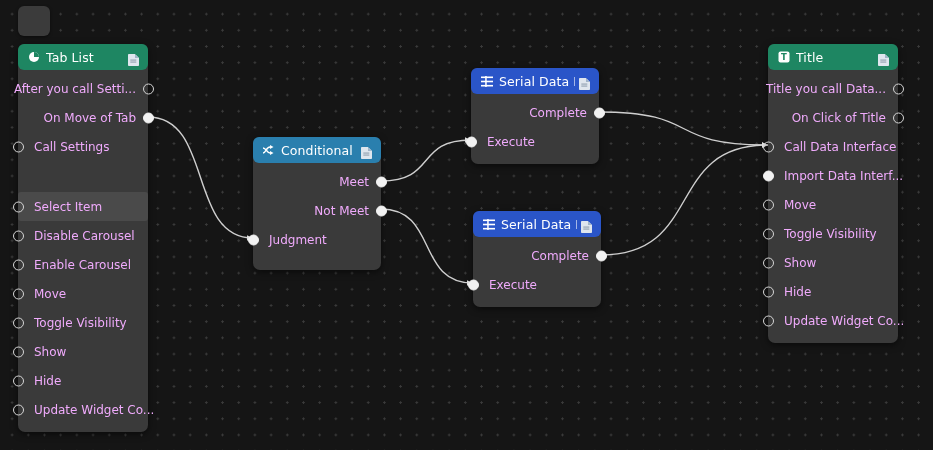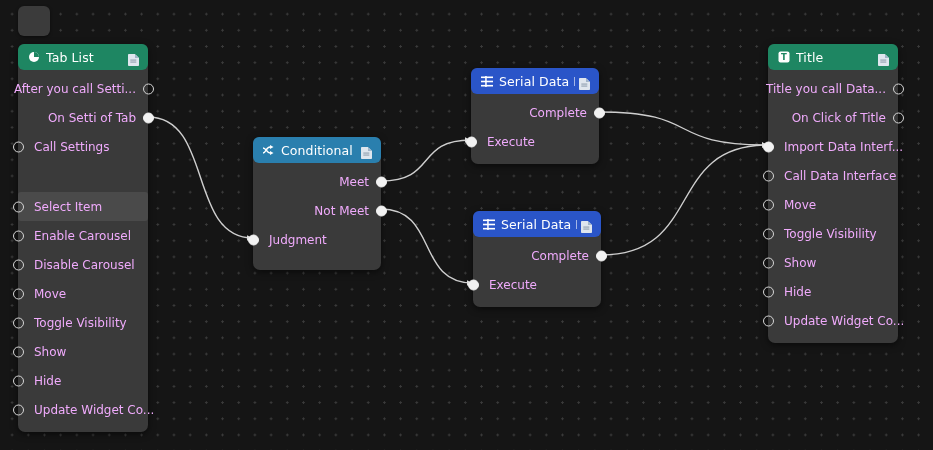--- a/index.html
+++ b/index.html
@@ -160,37 +160,37 @@
               <rect x="2.3" y="5.6" width="6" height="0.9" fill="#7f8fa0"></rect>
               <rect x="2.3" y="7.6" width="6" height="0.9" fill="#7f8fa0"></rect>
             </svg></span>
         </div>
         <div style="padding: 4px 0px 8px;">
           <div class="row out">
             <span class="row-label">After you call Setti...</span>
             <span class="port hollow right"></span>
           </div>
           <div class="row out">
-            <span class="row-label">On Setti of Tab</span>
+            <span class="row-label">On Move of Tab</span>
             <span class="port filled right"></span>
           </div>
           <div class="row in">
             <span class="row-label">Call Settings</span>
             <span class="port hollow left"></span>
           </div>
           <div class="row in highlight">
             <span class="row-label">Select Item</span>
             <span class="port hollow left"></span>
           </div>
           <div class="row in">
+            <span class="row-label">Disable Carousel</span>
+            <span class="port hollow left"></span>
+          </div>
+          <div class="row in">
             <span class="row-label">Enable Carousel</span>
-            <span class="port hollow left"></span>
-          </div>
-          <div class="row in">
-            <span class="row-label">Disable Carousel</span>
             <span class="port hollow left"></span>
           </div>
           <div class="row in">
             <span class="row-label">Move</span>
             <span class="port hollow left"></span>
           </div>
           <div class="row in">
             <span class="row-label">Toggle Visibility</span>
             <span class="port hollow left"></span>
           </div>
@@ -318,28 +318,28 @@
         <div style="padding: 4px 0px 8px;">
           <div class="row out">
             <span class="row-label">Title you call Data...</span>
             <span class="port hollow right"></span>
           </div>
           <div class="row out">
             <span class="row-label">On Click of Title</span>
             <span class="port hollow right"></span>
           </div>
           <div class="row in">
+            <span class="row-label">Call Data Interface</span>
+            <span class="port hollow left"></span>
+          </div>
+          <div class="row in">
             <span class="row-label">Import Data Interf...</span>
             <span class="port filled left"></span>
           </div>
           <div class="row in">
-            <span class="row-label">Call Data Interface</span>
-            <span class="port hollow left"></span>
-          </div>
-          <div class="row in">
             <span class="row-label">Move</span>
             <span class="port hollow left"></span>
           </div>
           <div class="row in">
             <span class="row-label">Toggle Visibility</span>
             <span class="port hollow left"></span>
           </div>
           <div class="row in">
             <span class="row-label">Show</span>
             <span class="port hollow left"></span>

